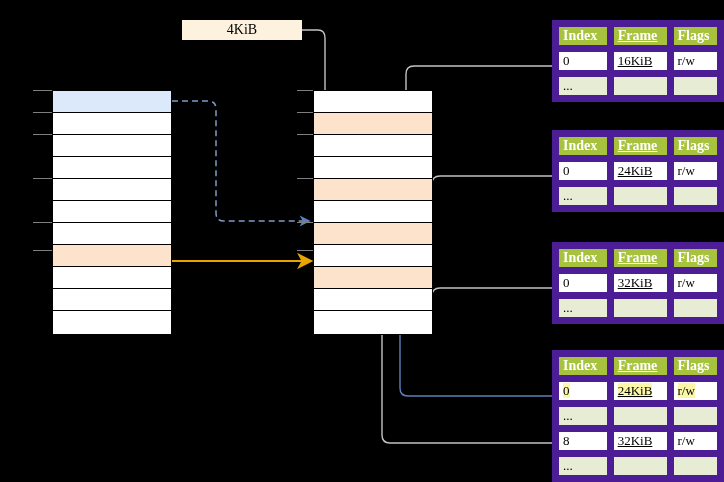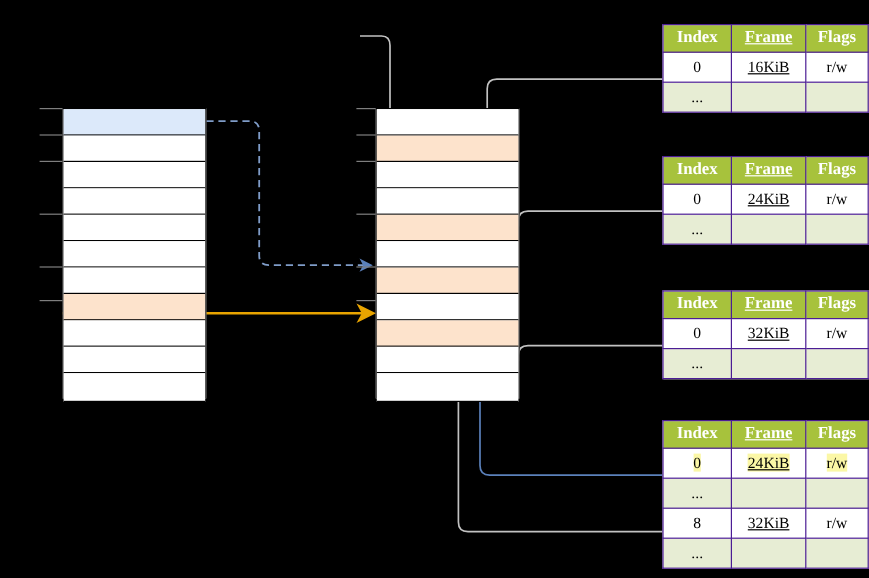--- a/index.html
+++ b/index.html
@@ -57,24 +57,24 @@
   .memcol .cell.peach  { background: #fde3cc; }
 
   
   .ptable {
     position: absolute;
     border-collapse: collapse;
     background: #ffffff;
     font-size: 13px;
   }
   .ptable td, .ptable th {
-    border: 1px solid #4c1d95;
+    border: 7px solid #4c1d95;
     padding: 1px 4px;
     box-sizing: border-box;
-    text-align: center;
+    text-align: left;
     vertical-align: middle;
     white-space: nowrap;
     color: #000000;
     font-weight: normal;
   }
   .ptable th {
     background: #a7c23c;
     color: #ffffff;
     font-weight: bold;
     font-size: 14px;
@@ -147,20 +147,21 @@
     <g>
       <path d="M172,101 L208,101 Q216,101 216,109 L216,213 Q216,221 224,221 L305,221" fill="none" stroke="#7f9cc8" stroke-width="1.5" stroke-dasharray="6 4" marker-end="url(#ah-blue)"></path>
     </g>
 
      physical row9 --&gt;
     <g>
       <path d="M52,261 L305,261" fill="none" stroke="#e8a400" stroke-width="2.2" marker-end="url(#ah-orange)"></path>
     </g>
   </svg>
 
+  <div class="size-label" style="left:182px; top:20px; width:120px; height:20px;">4KiB</div>
 
   <div class="memcol" style="left:52px; top:90px; width:120px; height:242px;">
     <div class="cell blue" style="height:22px;"></div>
     <div class="cell" style="height:22px;"></div>
     <div class="cell" style="height:22px;"></div>
     <div class="cell" style="height:22px;"></div>
     <div class="cell" style="height:22px;"></div>
     <div class="cell" style="height:22px;"></div>
     <div class="cell" style="height:22px;"></div>
     <div class="cell peach" style="height:22px;"></div>

